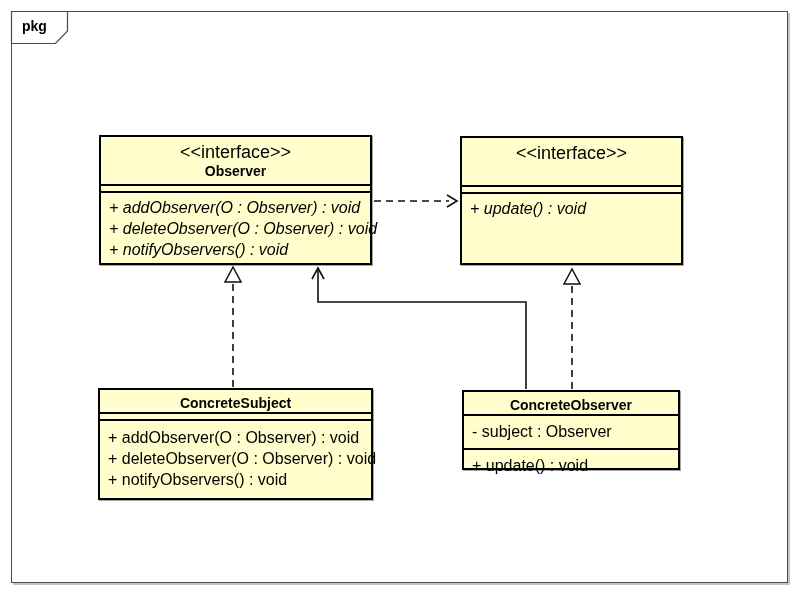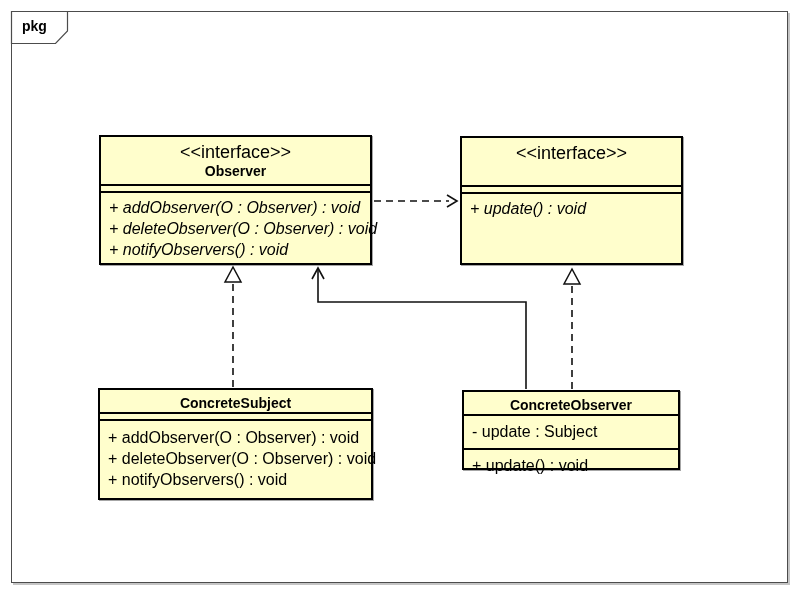--- a/index.html
+++ b/index.html
@@ -103,20 +103,20 @@
       <div class="member">+ deleteObserver(O : Observer) : void</div>
       <div class="member">+ notifyObservers() : void</div>
     </div>
   </div>
 
   <div class="uml-class co" style="left:462px;top:390px;width:218px;height:80px;">
     <div class="hdr hdr-short">
       <div class="cname">ConcreteObserver</div>
     </div>
     <div class="attrs filled">
-      <div class="member">- update : Subject</div>
+      <div class="member">- subject : Observer</div>
     </div>
     <div class="ops" style="padding-top:6px;">
       <div class="member">+ update() : void</div>
     </div>
   </div>
 
 </div>
 
 </body></html>

